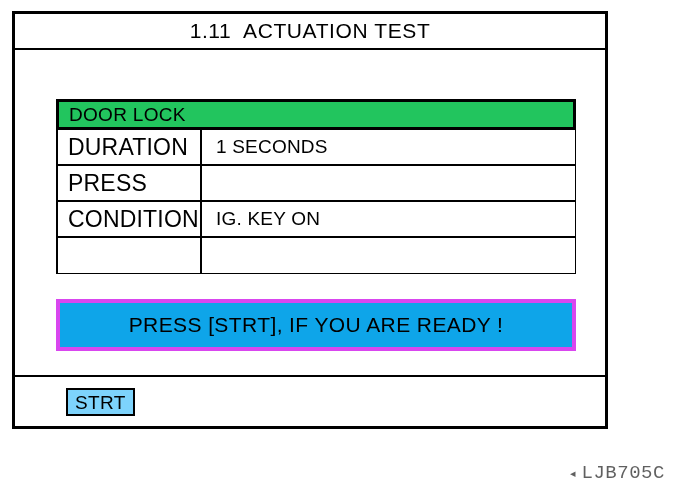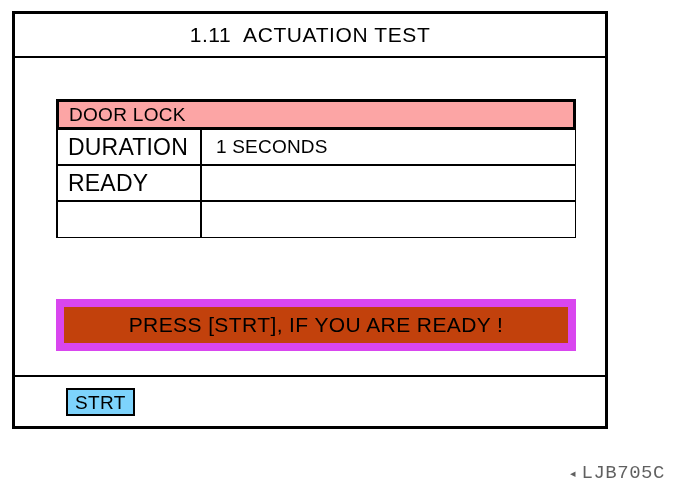--- a/index.html
+++ b/index.html
@@ -29,21 +29,21 @@
     box-sizing: border-box;
     background: #fff;
   }
 
   
   .title-band {
     position: absolute;
     left: 0;
     top: 0;
     right: 0;
-    height: 44px;
+    height: 36px;
     border-bottom: 2px solid #000;
     box-sizing: border-box;
     display: flex;
     align-items: center;
     justify-content: center;
   }
   .title-text {
     font-size: 21px;
     letter-spacing: 0.6px;
     white-space: pre;
@@ -66,21 +66,21 @@
     top: 37px;
     width: 520px;
   }
   .table-header {
     border: 3px solid #000;
     box-sizing: border-box;
     height: 31px;
     display: flex;
     align-items: center;
     padding-left: 10px;
-    background: #fca5a5;
+    background: #22c55e;
   }
   .table-header-text {
     font-size: 19px;
     letter-spacing: 0.3px;
   }
   .table-body {
     border-left: 2px solid #000;
     border-right: 1px solid #000;
     border-bottom: 1px solid #000;
     box-sizing: border-box;
@@ -115,26 +115,26 @@
     letter-spacing: 0.2px;
   }
 
   
   .message-box {
     position: absolute;
     left: 41px;
     top: 237px;
     width: 520px;
     height: 52px;
-    border: 8px solid #d946ef;
+    border: 4px solid #d946ef;
     box-sizing: border-box;
     display: flex;
     align-items: center;
     justify-content: center;
-    background: #c2410c;
+    background: #0ea5e9;
   }
   .message-text {
     font-size: 21px;
     letter-spacing: 0.4px;
   }
 
   
   .softkey-bar {
     position: absolute;
     left: 0;
@@ -203,23 +203,27 @@
       </div>
 
       <div class="table-body">
 
         <div class="table-row">
           <div class="cell-label">DURATION</div>
           <div class="cell-value">1 SECONDS</div>
         </div>
 
         <div class="table-row">
-          <div class="cell-label">READY</div>
-        </div>
-
+          <div class="cell-label">PRESS</div>
+        </div>
+
+        <div class="table-row">
+          <div class="cell-label">CONDITION</div>
+          <div class="cell-value">IG. KEY ON</div>
+        </div>
 
         <div class="table-row last-row">
           <div class="cell-label"></div>
           <div class="cell-value"></div>
         </div>
 
       </div>
     </div>
 
     <div class="message-box">

